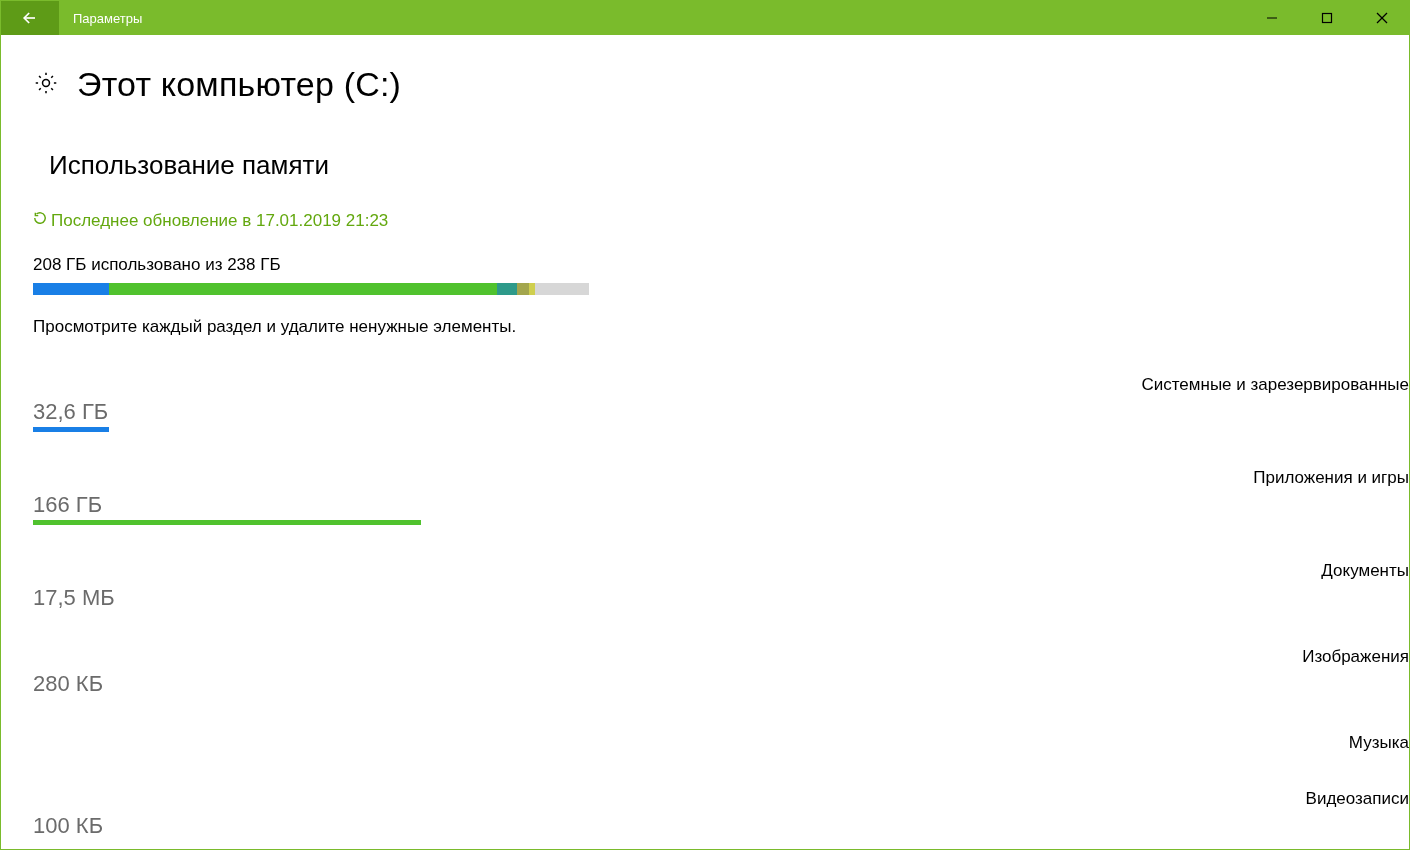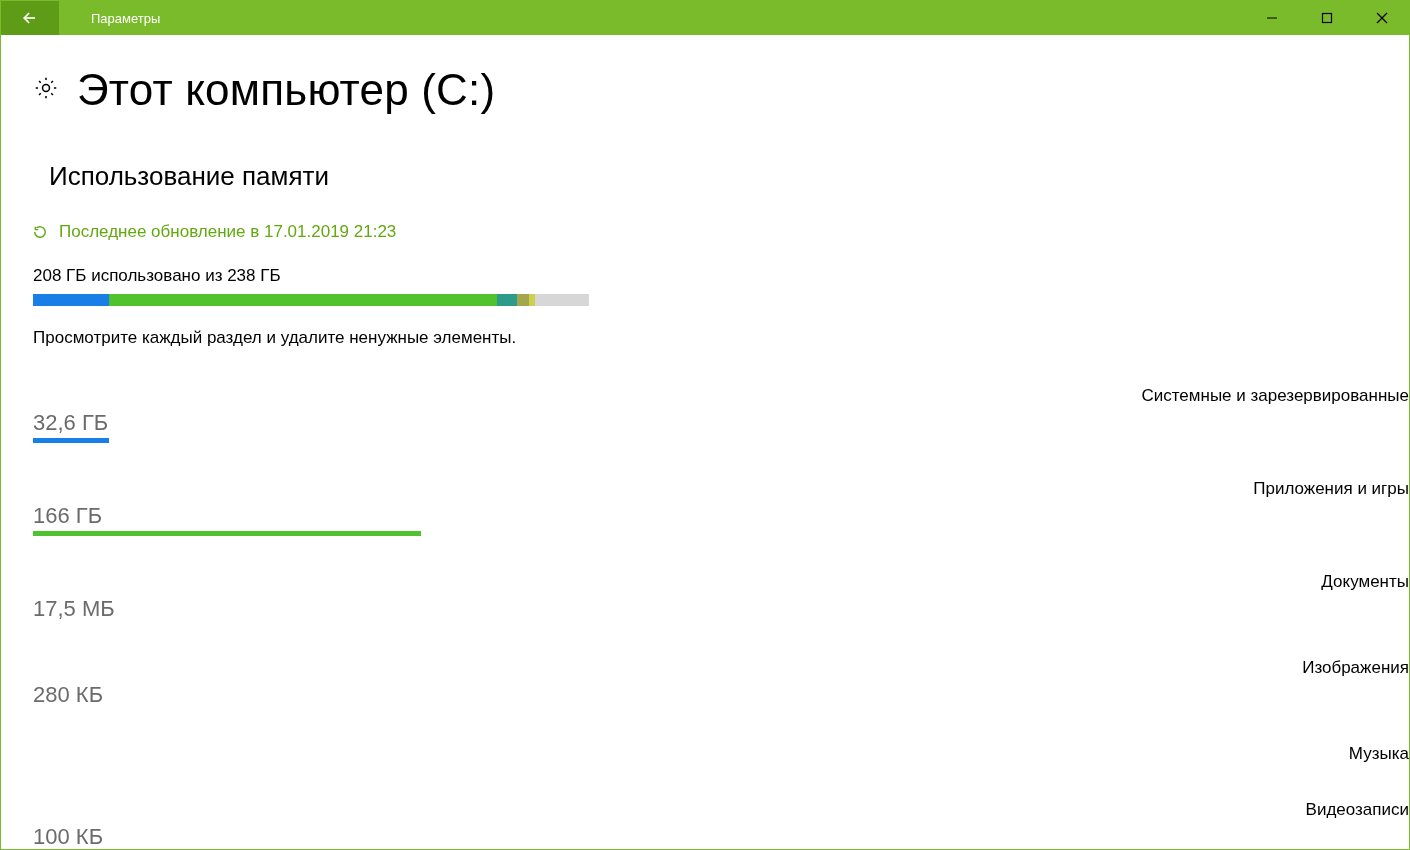--- a/index.html
+++ b/index.html
@@ -25,21 +25,21 @@
     display: flex;
     align-items: center;
     justify-content: center;
     cursor: pointer;
   }
   .back-btn svg { width: 20px; height: 20px; }
   .title-text {
     flex: 0 0 auto;
     display: flex;
     align-items: center;
-    padding-left: 32px;
+    padding-left: 14px;
     font-size: 13px;
     text-align: center;
   }
   .title-spacer { flex: 1; }
   .win-controls {
     display: flex;
   }
   .win-btn {
     width: 55px;
     display: flex;
@@ -53,36 +53,35 @@
     padding: 30px 0 0 32px;
   }
   .page-header {
     display: flex;
     align-items: center;
     gap: 18px;
     margin-bottom: 46px;
   }
   .gear-icon svg { width: 26px; height: 26px; }
   .page-title {
-    font-size: 44px;
+    font-size: 34px;
     font-weight: 400;
     letter-spacing: 0.2px;
   }
   .section-title {
     font-size: 26px;
     font-weight: 400;
     margin-bottom: 30px;
     margin-left: 16px;
   }
   .refresh-line {
     color: #63a80f;
     font-size: 17px;
     display: flex;
-    align-items: center;
-    gap: 12px;
+    gap: 4px;
     margin-bottom: 24px;
     cursor: pointer;
   }
   .refresh-line svg { width: 14px; height: 14px; }
   .usage-text {
     font-size: 17px;
     margin-bottom: 8px;
   }
   .usage-bar {
     width: 556px;

